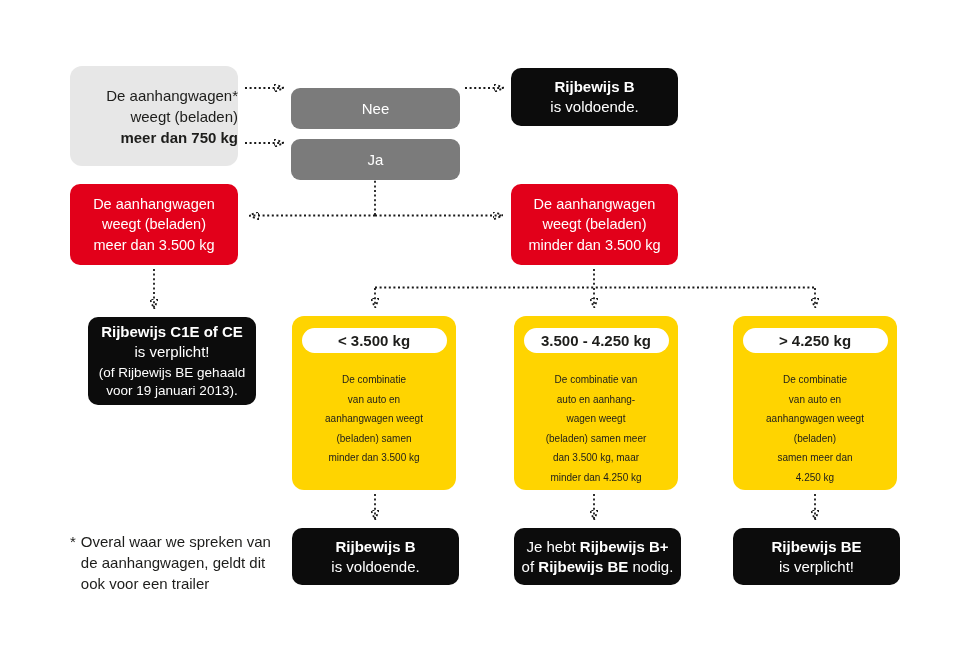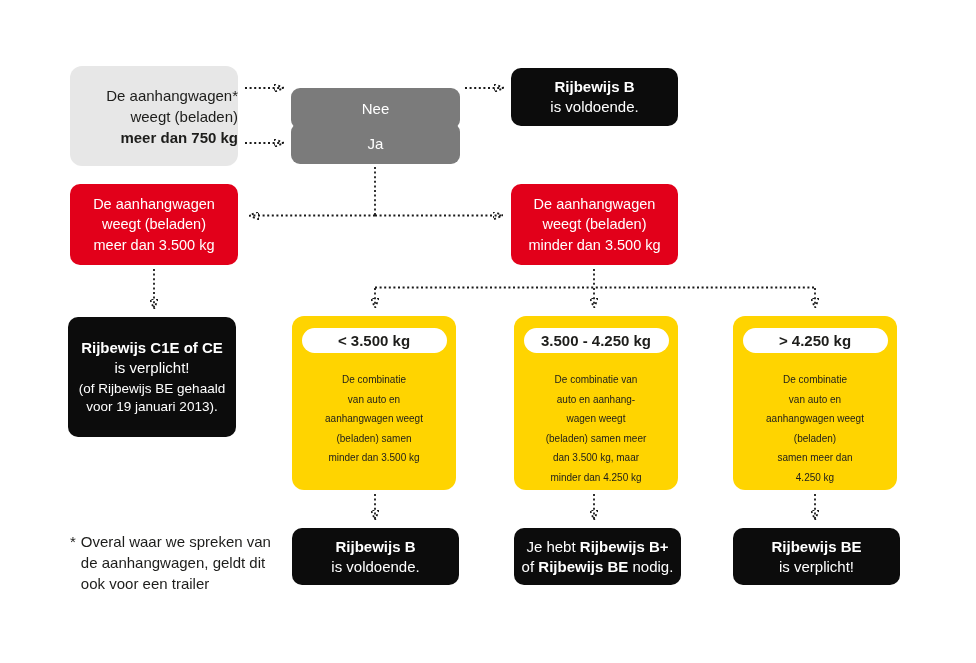--- a/index.html
+++ b/index.html
@@ -21,27 +21,27 @@
   .box{
     position:absolute;border-radius:10px;box-sizing:border-box;
     display:flex;flex-direction:column;align-items:center;justify-content:center;
     text-align:center;
   }
   .start{left:70px;top:66px;width:168px;height:100px;background:var(--gray-light);
     border-radius:12px;font-size:15px;line-height:21px;align-items:flex-end;}
   .btn{left:291px;width:169px;height:41px;background:var(--gray-dark);color:#fff;
     font-size:15px;border-radius:9px;}
   .btn-nee{top:68px;margin-top:20px;}
-  .btn-ja{top:123px;}
+  .btn-ja{top:139px;}
   .black{background:var(--ink);color:#fff;font-size:15px;line-height:20px;}
   .outcome-top{left:511px;top:68px;width:167px;height:58px;}
   .red{background:var(--red);color:#fff;font-size:14.5px;line-height:20.5px;white-space:pre-line;}
   .red-left{left:70px;top:184px;width:168px;height:81px;}
   .red-right{left:511px;top:184px;width:167px;height:81px;}
-  .outcome-heavy{left:68px;top:317px;width:168px;height:120px;}
+  .outcome-heavy{left:88px;top:317px;width:168px;height:88px;}
   .outcome-heavy .note{font-size:13.5px;line-height:18px;white-space:pre-line;margin-top:2px;}
   .branch{top:316px;width:164px;height:174px;background:var(--yellow);border-radius:12px;
     justify-content:flex-start;padding-top:12px;}
   .branch-0{left:292px;}
   .branch-1{left:514px;}
   .branch-2{left:733px;}
   .pill{width:145px;height:25px;background:#fff;border-radius:13px;flex:none;
     display:flex;align-items:center;justify-content:center;
     font-weight:bold;font-size:15px;color:var(--text-dark);}
   .branch .body{margin-top:17px;font-size:10px;line-height:19.5px;white-space:pre-line;color:var(--text-dark);}

